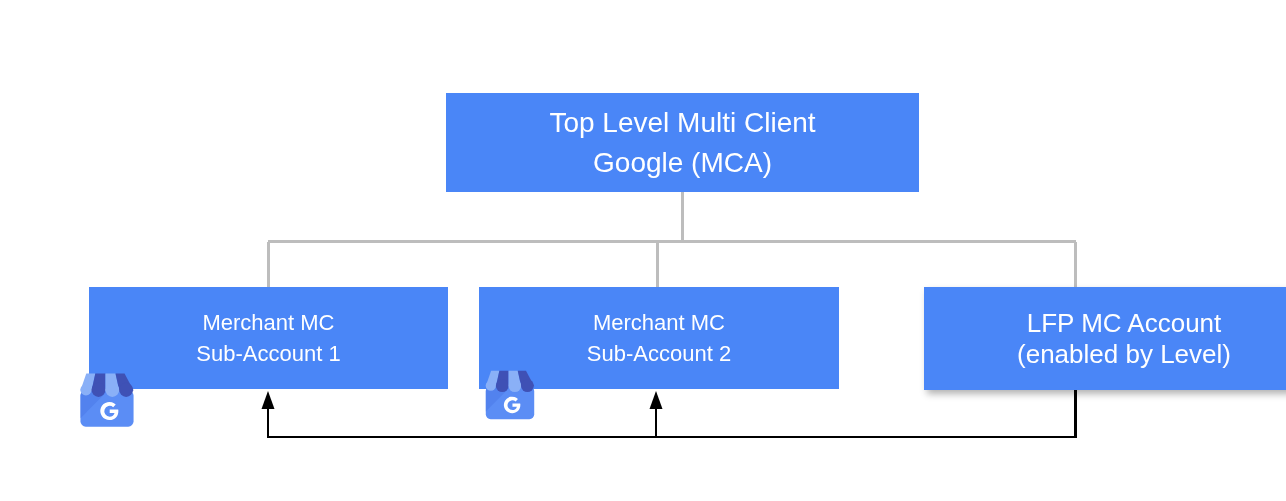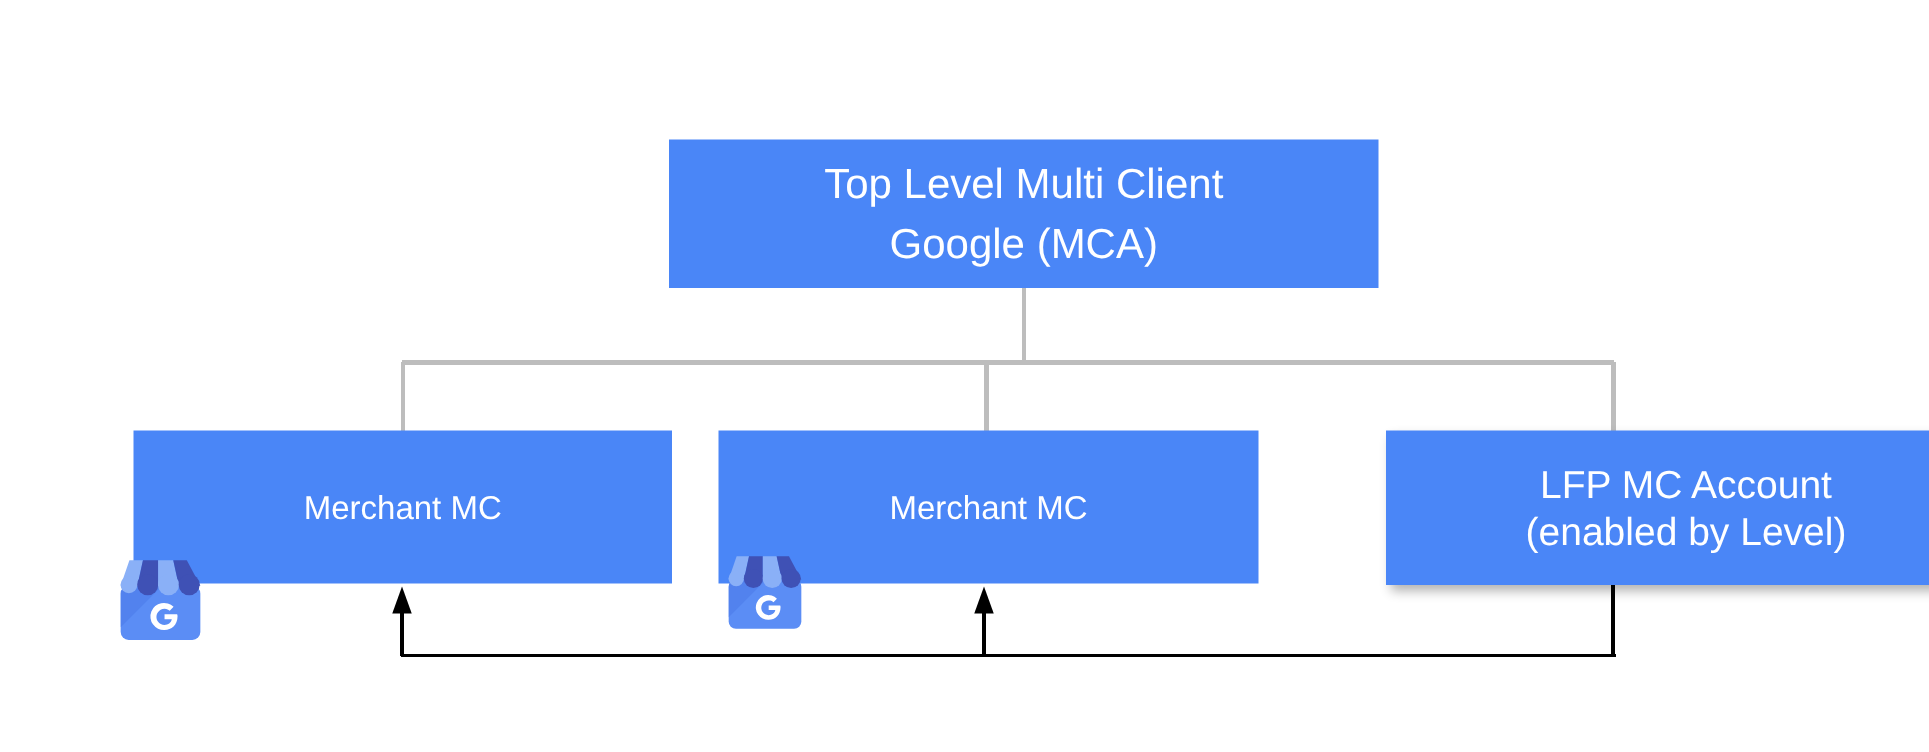--- a/index.html
+++ b/index.html
@@ -127,24 +127,26 @@
     </g>
   </svg>
 
   <div class="node-box" id="node-mca">
     <span class="node-line">Top Level Multi Client</span>
     <span class="node-line">Google (MCA)</span>
   </div>
 
   <div class="node-box" id="node-sub1">
     <span class="node-line">Merchant MC</span>
+    <span class="node-line">Sub-Account 1</span>
   </div>
 
   <div class="node-box" id="node-sub2">
     <span class="node-line">Merchant MC</span>
+    <span class="node-line">Sub-Account 2</span>
   </div>
 
   <div class="node-box" id="node-lfp">
     <span class="node-line">LFP MC Account</span>
     <span class="node-line">(enabled by Level)</span>
   </div>
 
   <div class="gmb-icon" id="gmb-icon-1">
     <svg viewBox="0 0 64 64" xmlns="http://www.w3.org/2000/svg">
       <defs>

